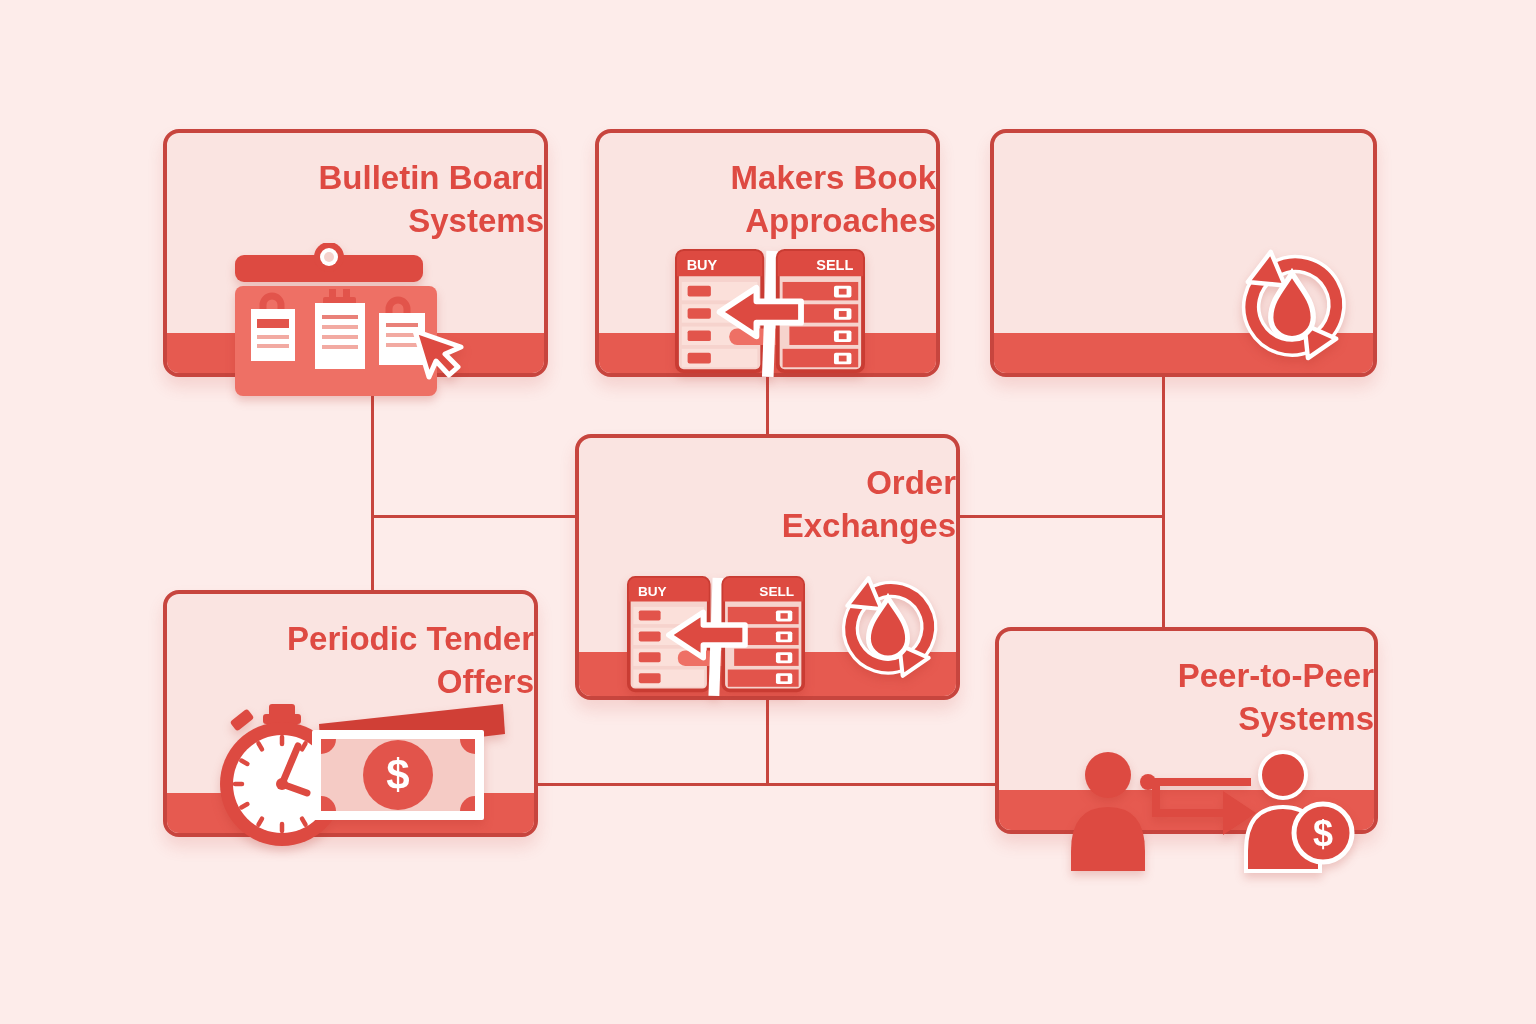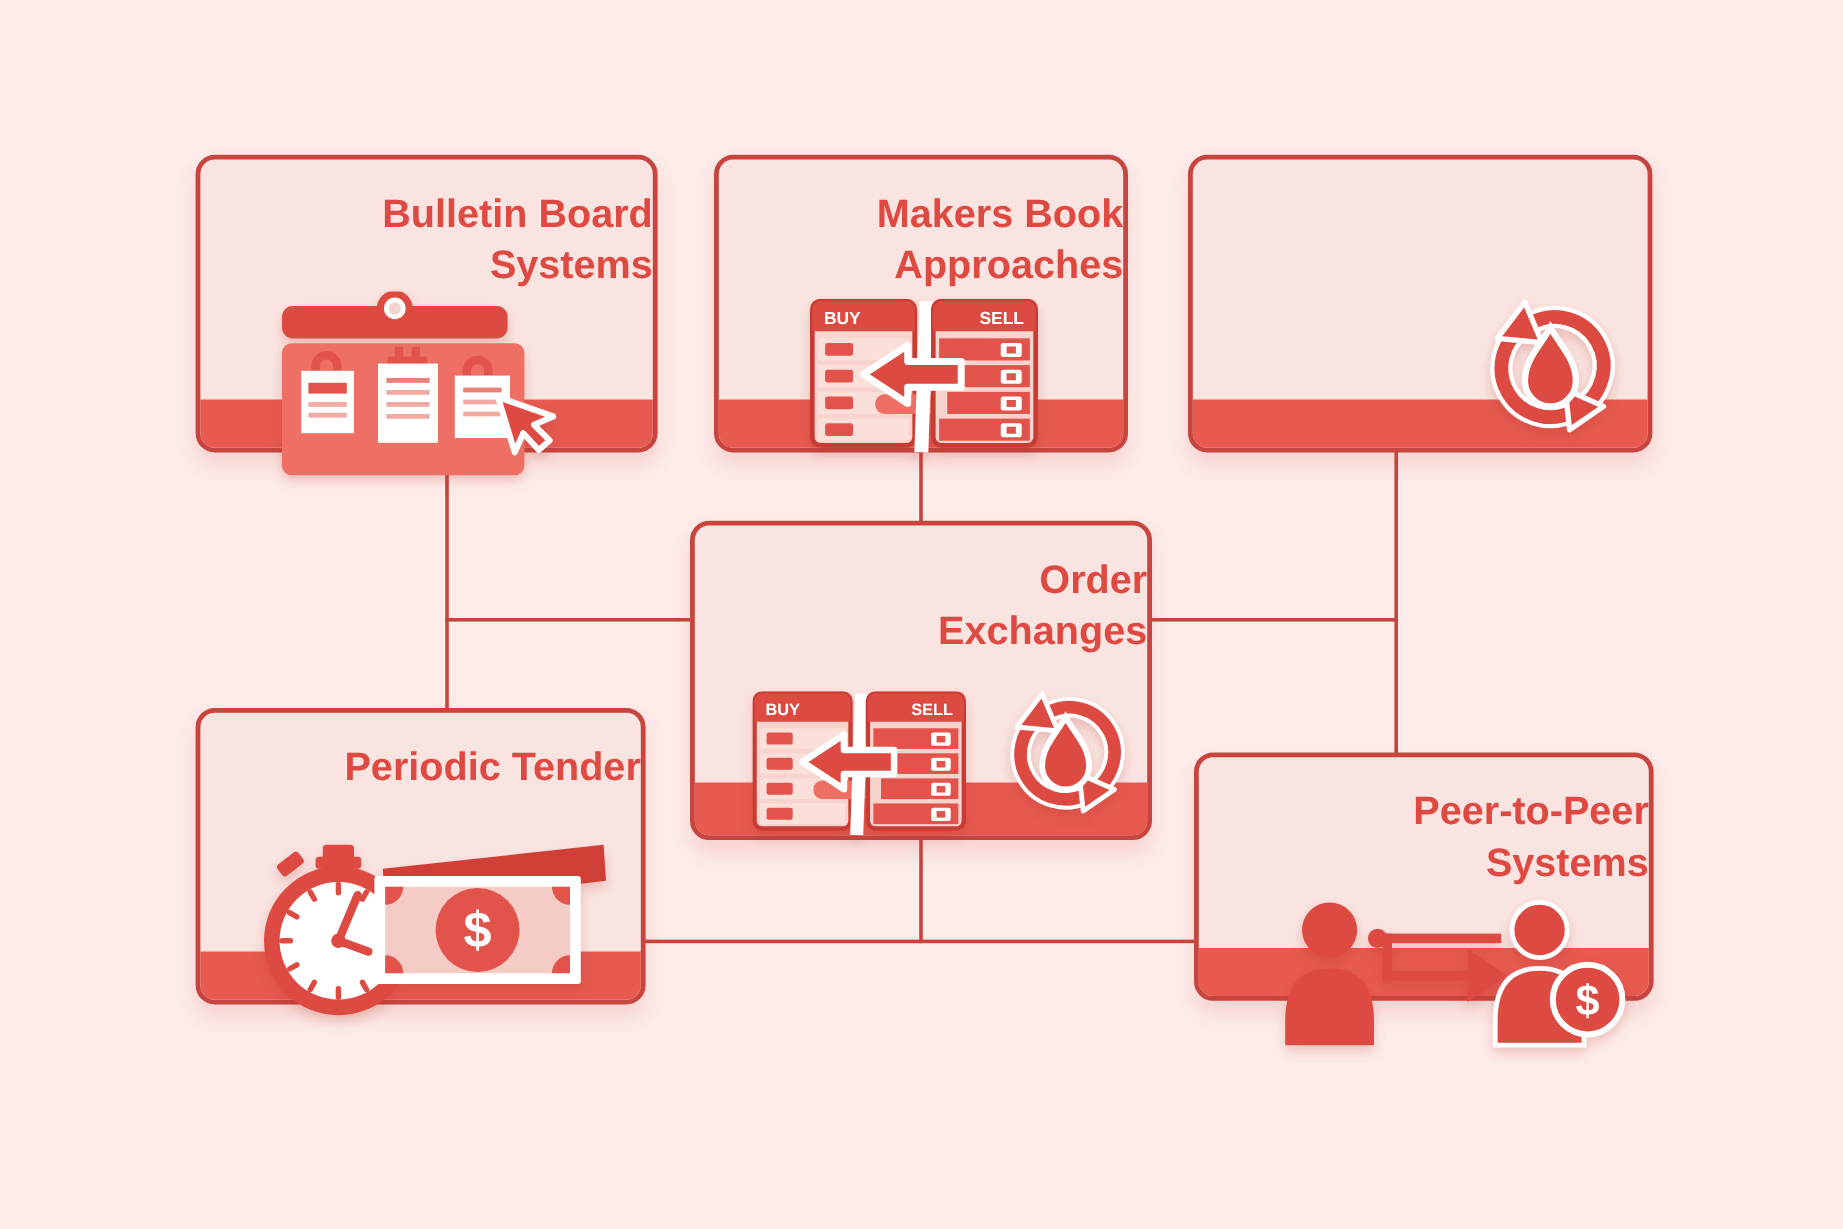--- a/index.html
+++ b/index.html
@@ -216,20 +216,21 @@
       <polygon points="20,44 46,10 62,48" fill="var(--red)" stroke="#ffffff" stroke-width="5" stroke-linejoin="round"></polygon>
       <polygon points="120,108 84,92 88,130" fill="var(--red)" stroke="#ffffff" stroke-width="5" stroke-linejoin="round"></polygon>
       <path d="M70,34 C61,50 46,64 46,84 A24,24 0 0 0 94,84 C94,64 79,50 70,34 Z" fill="var(--red)" stroke="#ffffff" stroke-width="6"></path>
     </svg>
   </section>
 
   <section class="card" style="left:163px;top:590px;width:375px;height:247px">
     <div class="strip"></div>
     <h2 class="card-title">
       <span>Periodic Tender</span>
+      <span>Offers</span>
     </h2>
     <svg class="icon" style="left:40px;top:108px;width:302px" viewBox="0 0 302 150">
       <g>
         <rect x="24" y="12" width="22" height="12" rx="3" fill="var(--red)" transform="rotate(-38 35 18)"></rect>
         <rect x="62" y="2" width="26" height="14" rx="3" fill="var(--red)"></rect>
         <rect x="56" y="12" width="38" height="10" rx="3" fill="var(--red)"></rect>
         <circle cx="75" cy="82" r="62" fill="var(--red)"></circle>
         <circle cx="75" cy="82" r="49" fill="#ffffff"></circle>
         <g stroke="var(--red)" stroke-width="4.5" stroke-linecap="round">
           <line x1="75" y1="42" x2="75" y2="35"></line>

